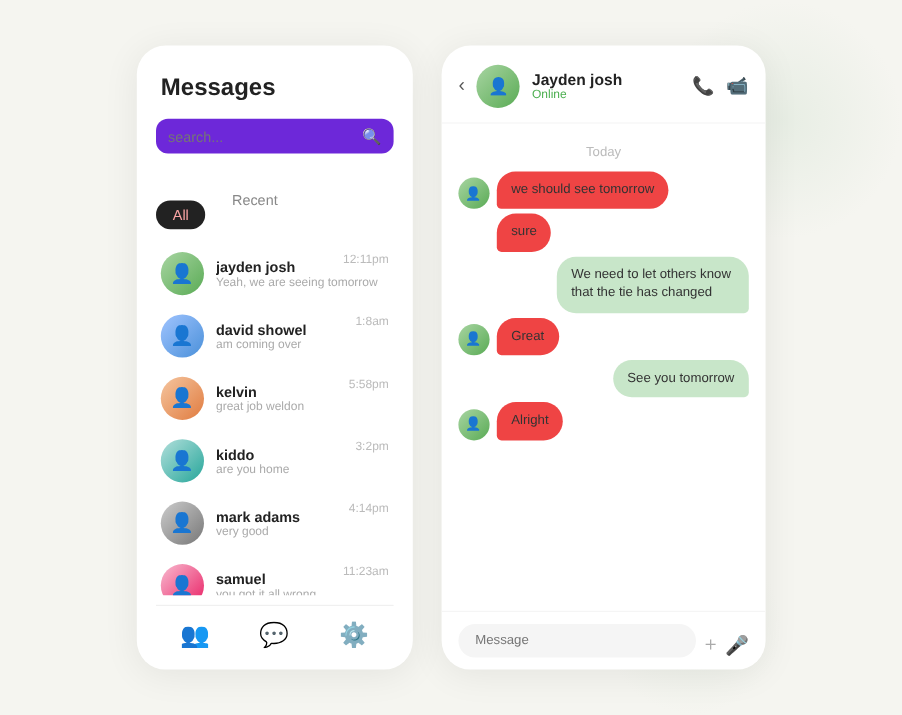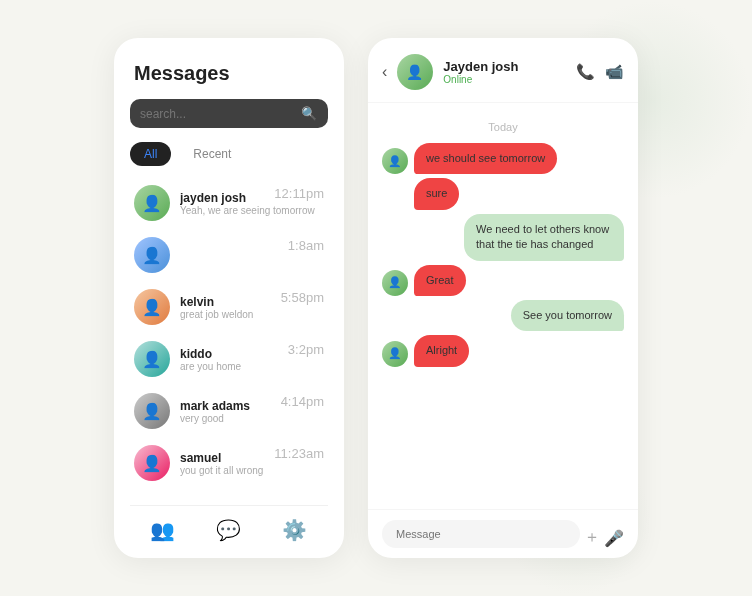--- a/index.html
+++ b/index.html
@@ -52,21 +52,21 @@
       font-size: 20px;
       font-weight: 600;
       color: #222;
       margin-bottom: 14px;
       padding-left: 4px;
     }
 
     .search-bar {
       display: flex;
       align-items: center;
-      background: #404040;
+      background: #6d28d9;
       border-radius: 10px;
       padding: 7px 10px;
       margin-bottom: 14px;
     }
     .search-bar input {
       border: none;
       background: transparent;
       font-size: 12px;
       color: #aaa;
       outline: none;
@@ -84,21 +84,22 @@
     }
     .filter-tab {
       padding: 5px 14px;
       border-radius: 20px;
       font-size: 12px;
       cursor: pointer;
       border: none;
     }
     .filter-tab.active {
       background: #222;
-      color: #3b82f6;
+      color: #fca5a5;
+      margin-top: 25px;
     }
     .filter-tab.inactive {
       background: transparent;
       color: #888;
     }
 
     .contact-list {
       flex: 1;
       overflow: hidden;
       display: flex;
@@ -143,21 +144,21 @@
       text-overflow: ellipsis;
     }
     .contact-preview {
       font-size: 10px;
       color: #aaa;
       white-space: nowrap;
       overflow: hidden;
       text-overflow: ellipsis;
     }
     .contact-time {
-      font-size: 13px;
+      font-size: 10px;
       color: #bbb;
       position: absolute;
       top: 8px;
       right: 4px;
     }
 
     
     .bottom-nav {
       display: flex;
       justify-content: space-around;
@@ -349,20 +350,24 @@
     <div class="contact-info">
       <div class="contact-name">jayden josh</div>
       <div class="contact-preview">Yeah, we are seeing tomorrow</div>
     </div>
     <span class="contact-time">12:11pm</span>
   </div>
         <div class="contact-item">
     <div class="avatar av-blue">
       <span style="font-size:16px">👤</span>
     </div>
+    <div class="contact-info">
+      <div class="contact-name">david showel</div>
+      <div class="contact-preview">am coming over</div>
+    </div>
     <span class="contact-time">1:8am</span>
   </div>
         <div class="contact-item">
     <div class="avatar av-warm">
       <span style="font-size:16px">👤</span>
     </div>
     <div class="contact-info">
       <div class="contact-name">kelvin</div>
       <div class="contact-preview">great job weldon</div>
     </div>

